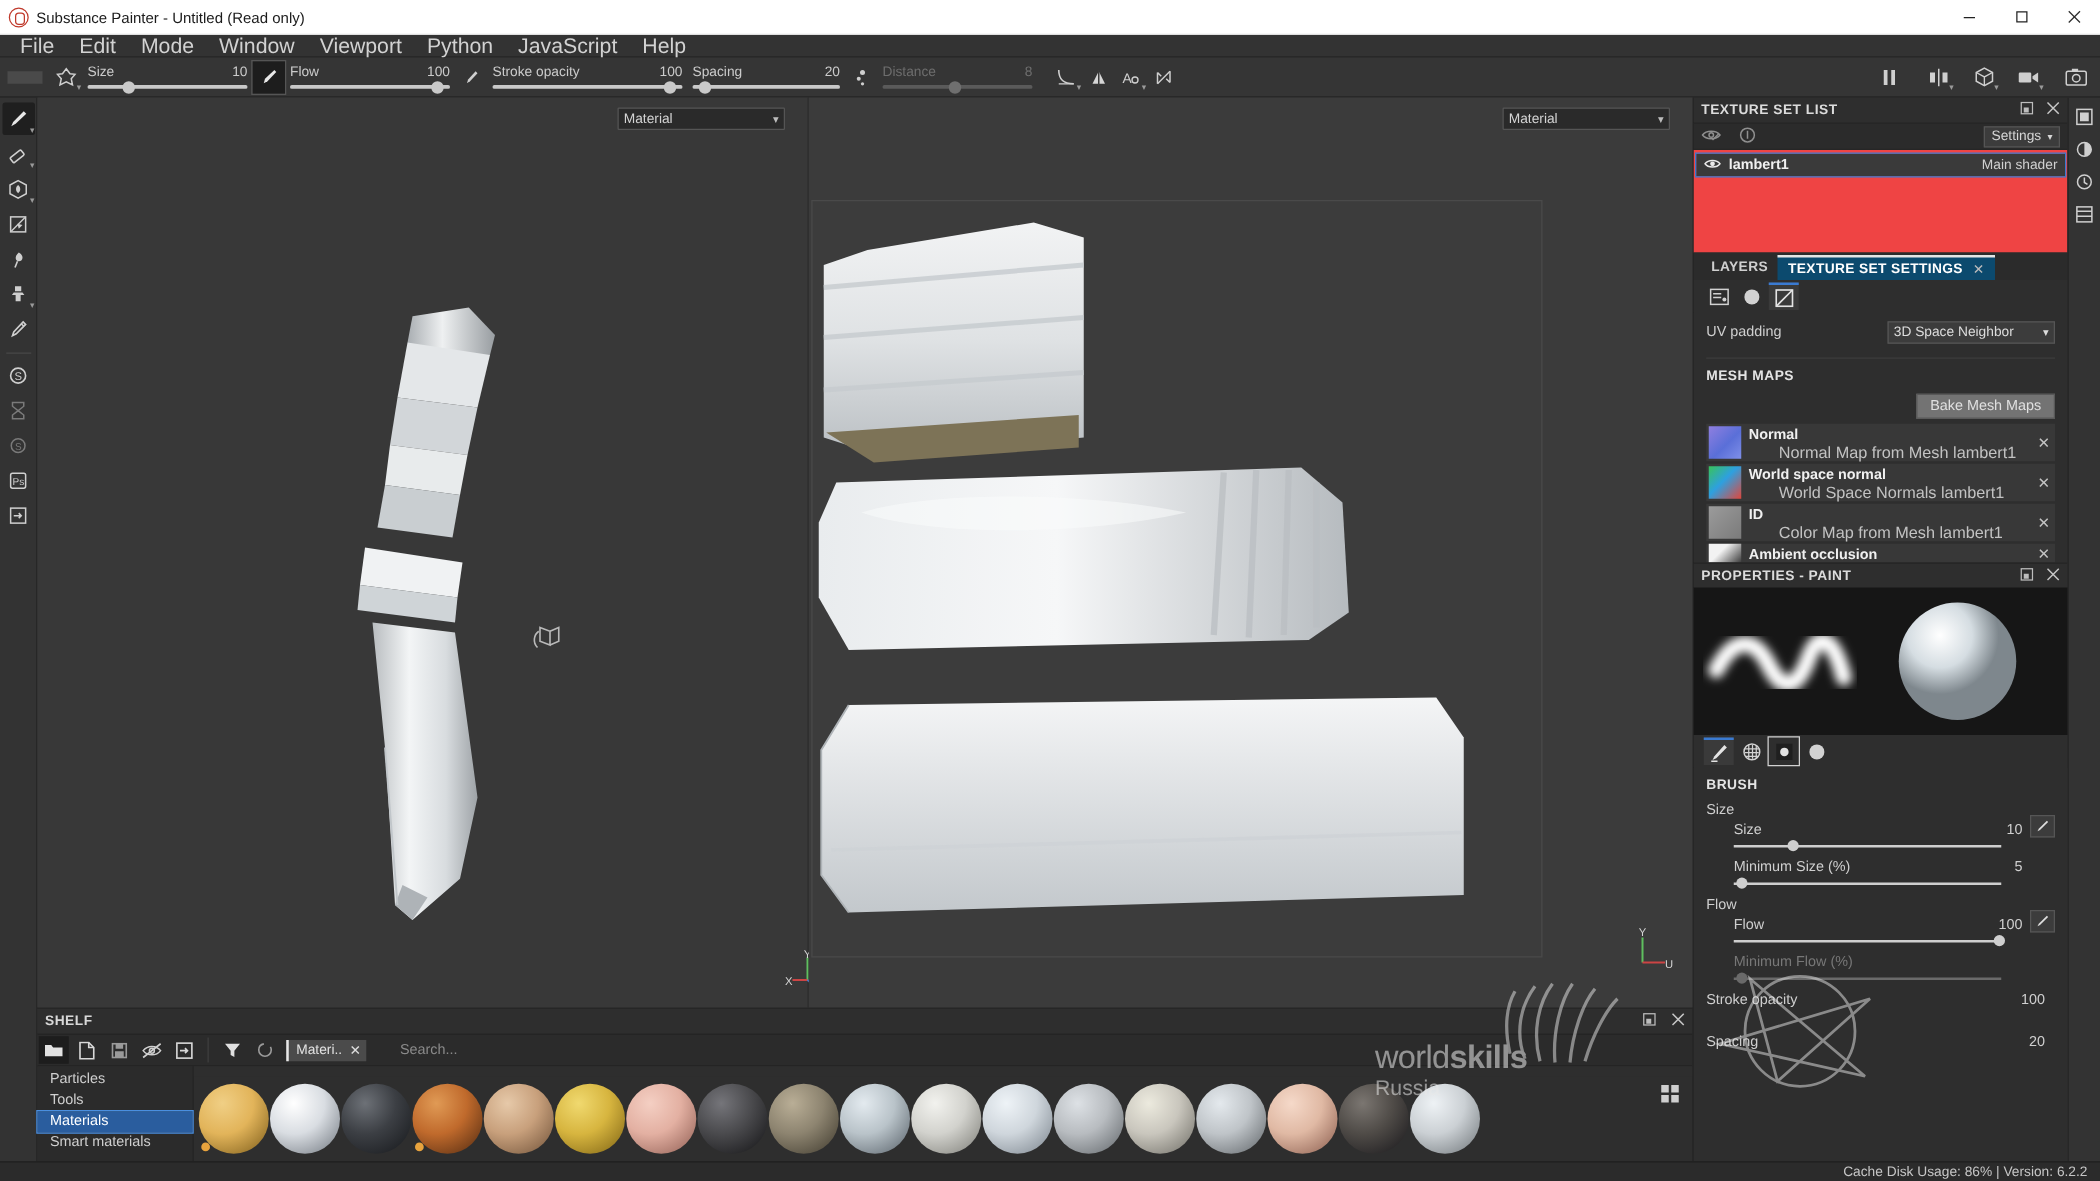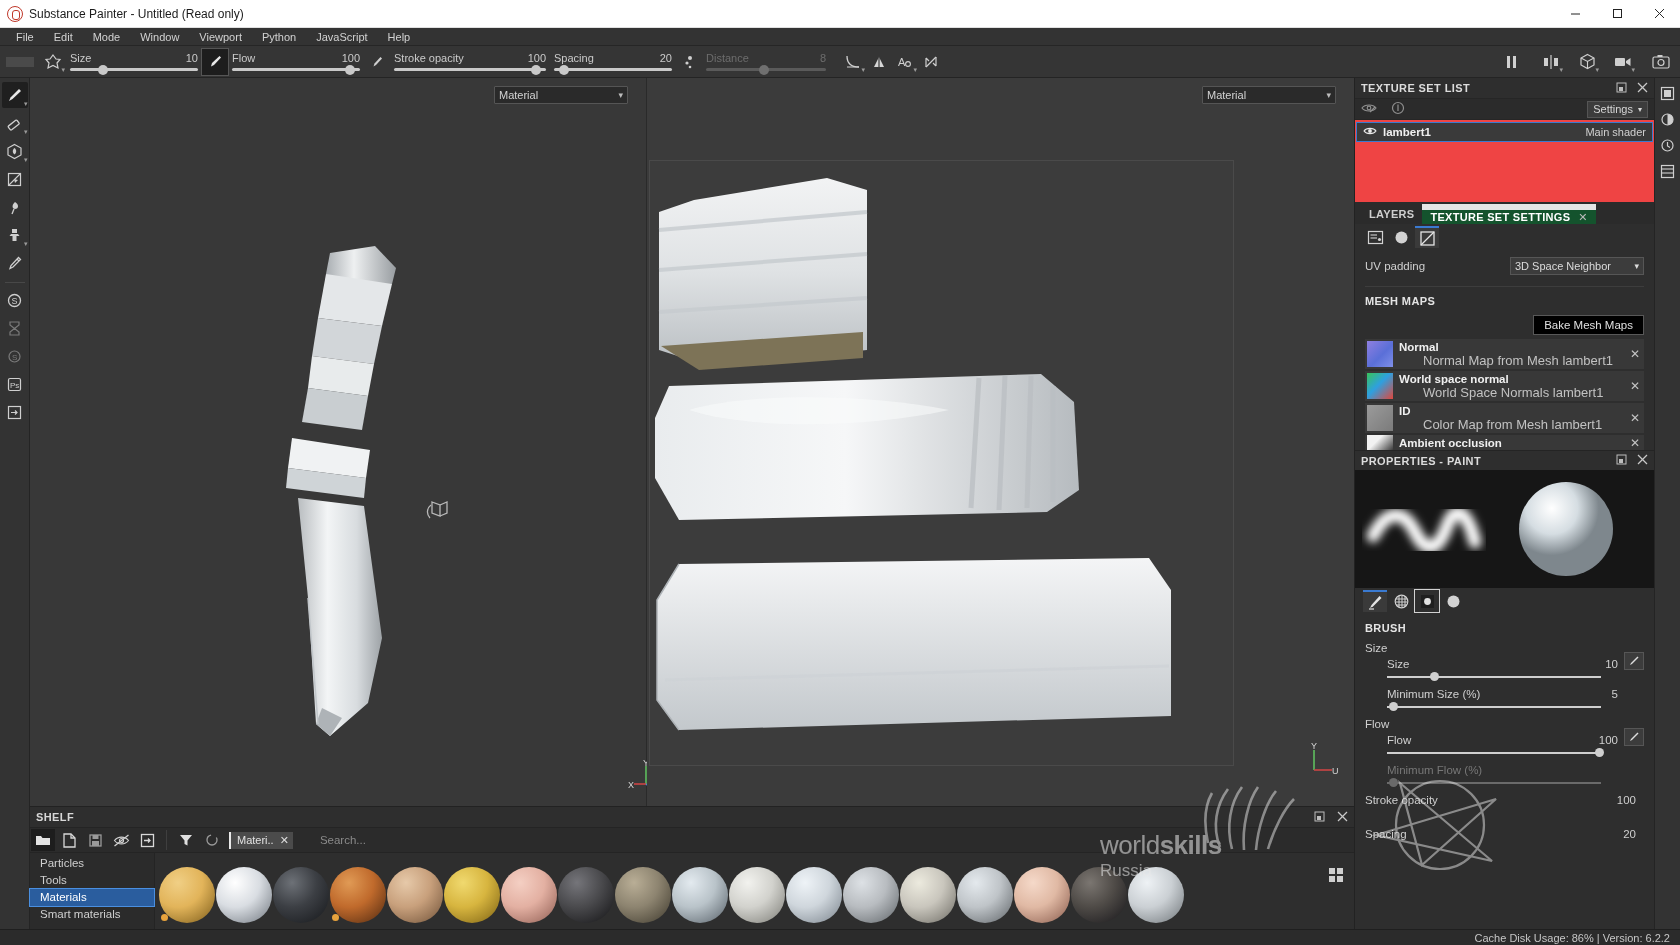--- a/index.html
+++ b/index.html
@@ -31,21 +31,21 @@
   .titlebar .title { flex: 1 1 auto; white-space: nowrap; }
   .win-btns { display: flex; height: 100%; }
   .win-btn {
     width: 42px; height: 100%; display: flex; align-items: center;
     justify-content: center; color: #2b2b2b;
   }
 
   
   .menubar {
     height: 18px; background: #333333; display: flex; align-items: center;
-    padding-left: 6px; font-size: 11px; color: #d2d2d2;
+    padding-left: 6px; font-size: 17px; color: #d2d2d2;
     border-bottom: 1px solid #262626;
   }
   .menu-item { padding: 0 10px; line-height: 18px; height: 18px; }
 
   
   .toolbar {
     height: 32px; background: #353535; display: flex; align-items: center;
     border-bottom: 1px solid #242424; padding-left: 4px; position: relative;
   }
   .tb-icon {
@@ -167,42 +167,42 @@
     background: #3a3a3a; outline: 1px solid #3a7ad1; padding: 0 6px; font-size: 11.5px;
   }
   .tsl-row .name { font-weight: bold; color: #f0f0f0; margin-left: 6px; }
   .tsl-row .shader { margin-left: auto; color: #d0d0d0; font-size: 11px; }
 
   .tabbar { height: 22px; display: flex; align-items: flex-end; background: #2b2b2b; padding-left: 6px; }
   .tab {
     height: 20px; display: flex; align-items: center; padding: 0 8px;
     font-size: 11px; font-weight: bold; color: #cfcfcf; letter-spacing: .3px;
   }
-  .tab.active { background: #14532d; border-top: 6px solid #e5e5e5; color: #fff; }
+  .tab.active { background: #0c4a6e; border-top: 2px solid #e5e5e5; color: #fff; }
   .tab .x { margin-left: 8px; font-weight: normal; color: #bbb; }
 
   .subtabs { height: 26px; display: flex; align-items: center; background: #2e2e2e; padding-left: 8px; gap: 2px; }
   .subtab {
     width: 24px; height: 22px; display: flex; align-items: center; justify-content: center;
     color: #d2d2d2;
   }
   .subtab.active { background: #3a3a3a; border-top: 2px solid #3a7ad1; }
 
   .tss-body { height: 200px; background: #2e2e2e; padding: 6px 10px 0 10px; overflow: hidden; }
   .row-field { display: flex; align-items: center; height: 20px; margin-bottom: 10px; }
   .row-field .lbl { font-size: 11.5px; color: #cfcfcf; }
   .combo {
     margin-left: auto; width: 134px; height: 18px; background: #3c3c3c; border: 1px solid #565656;
     display: flex; align-items: center; padding: 0 4px; font-size: 11px; color: #dcdcdc;
   }
   .combo .cc { margin-left: auto; font-size: 9px; }
   .divider { height: 1px; background: #3d3d3d; margin: 2px 0 8px 0; }
   .sec-title { font-size: 11px; font-weight: bold; color: #e4e4e4; letter-spacing: .4px; margin-bottom: 8px; }
   .bake-btn {
-    float: right; height: 20px; background: #000000; border: 1px solid #585858;
+    float: right; height: 20px; background: #737373; border: 1px solid #585858;
     display: flex; align-items: center; padding: 0 10px; font-size: 11.5px; color: #e0e0e0;
   }
   .map-row {
     display: flex; align-items: center; height: 30px; background: #383838;
     margin-bottom: 2px; padding-right: 4px;
   }
   .map-thumb { width: 26px; height: 26px; margin: 0 6px 0 2px; flex: 0 0 auto; }
   .map-texts { min-width: 0; }
   .map-name { font-size: 11.5px; font-weight: bold; color: #f0f0f0; line-height: 13px; }
   .map-sub { font-size: 13px; color: #c2c2c2; line-height: 13px; white-space: nowrap; margin-left: 24px; }

